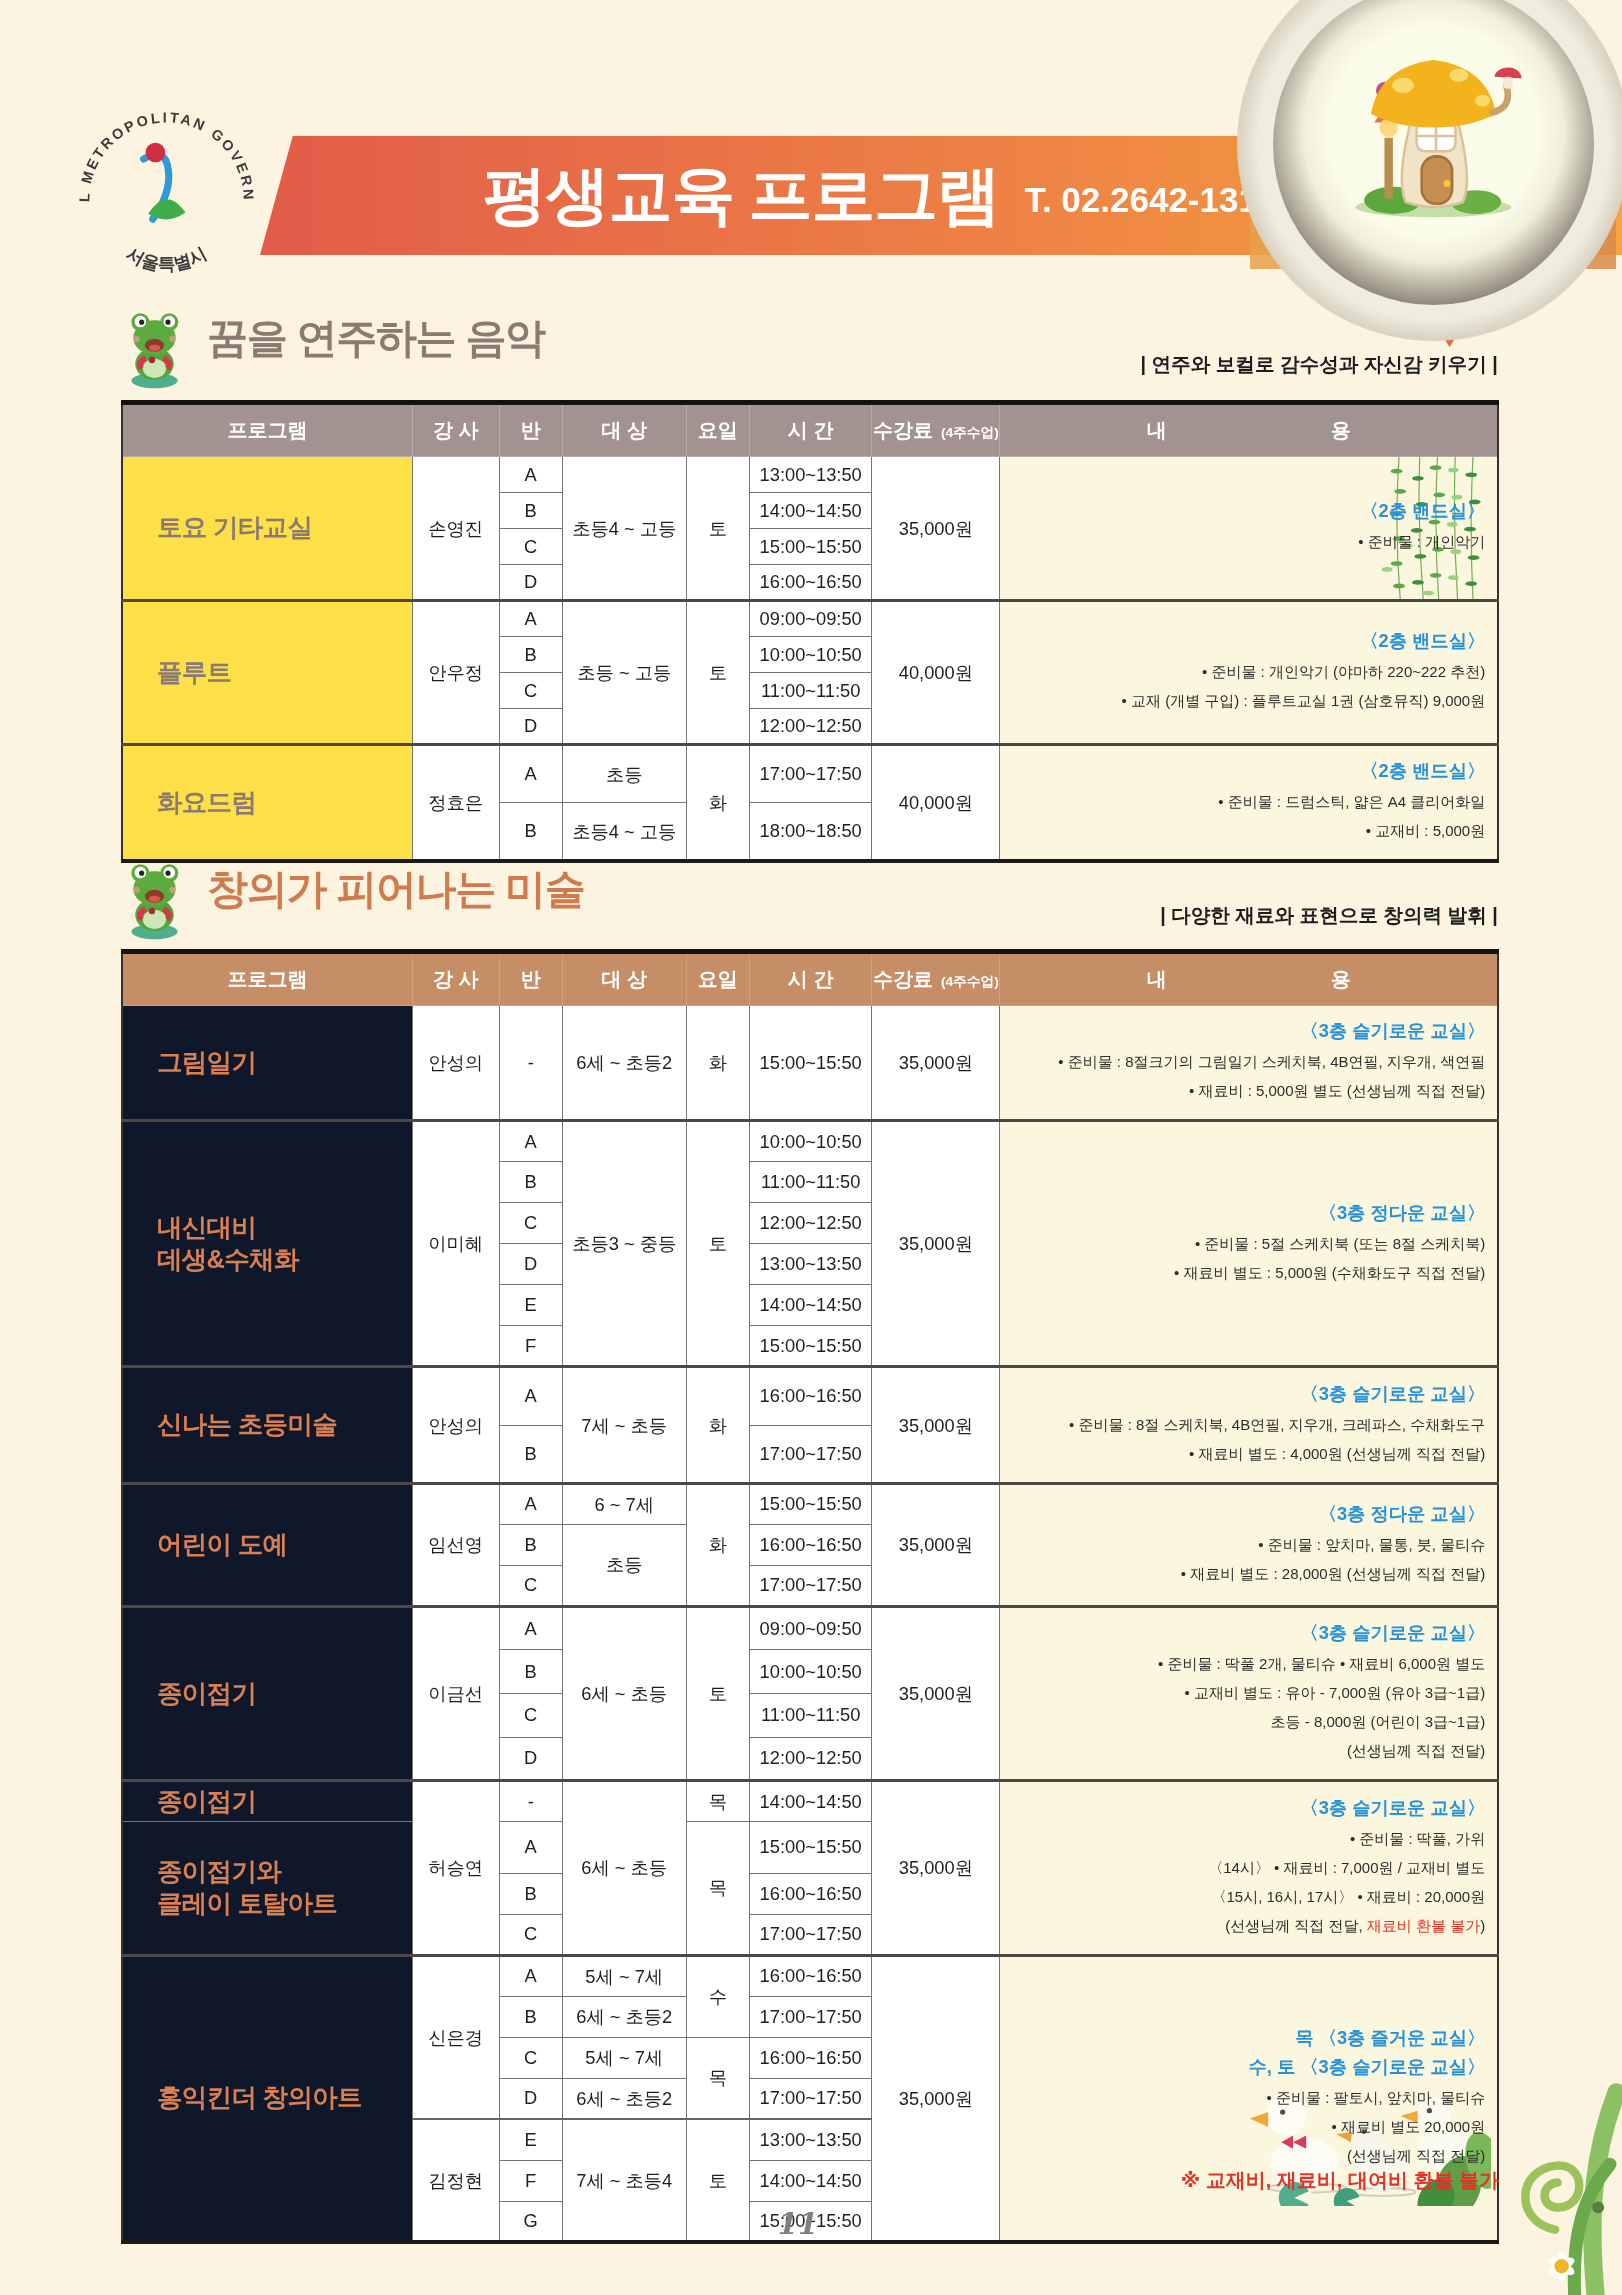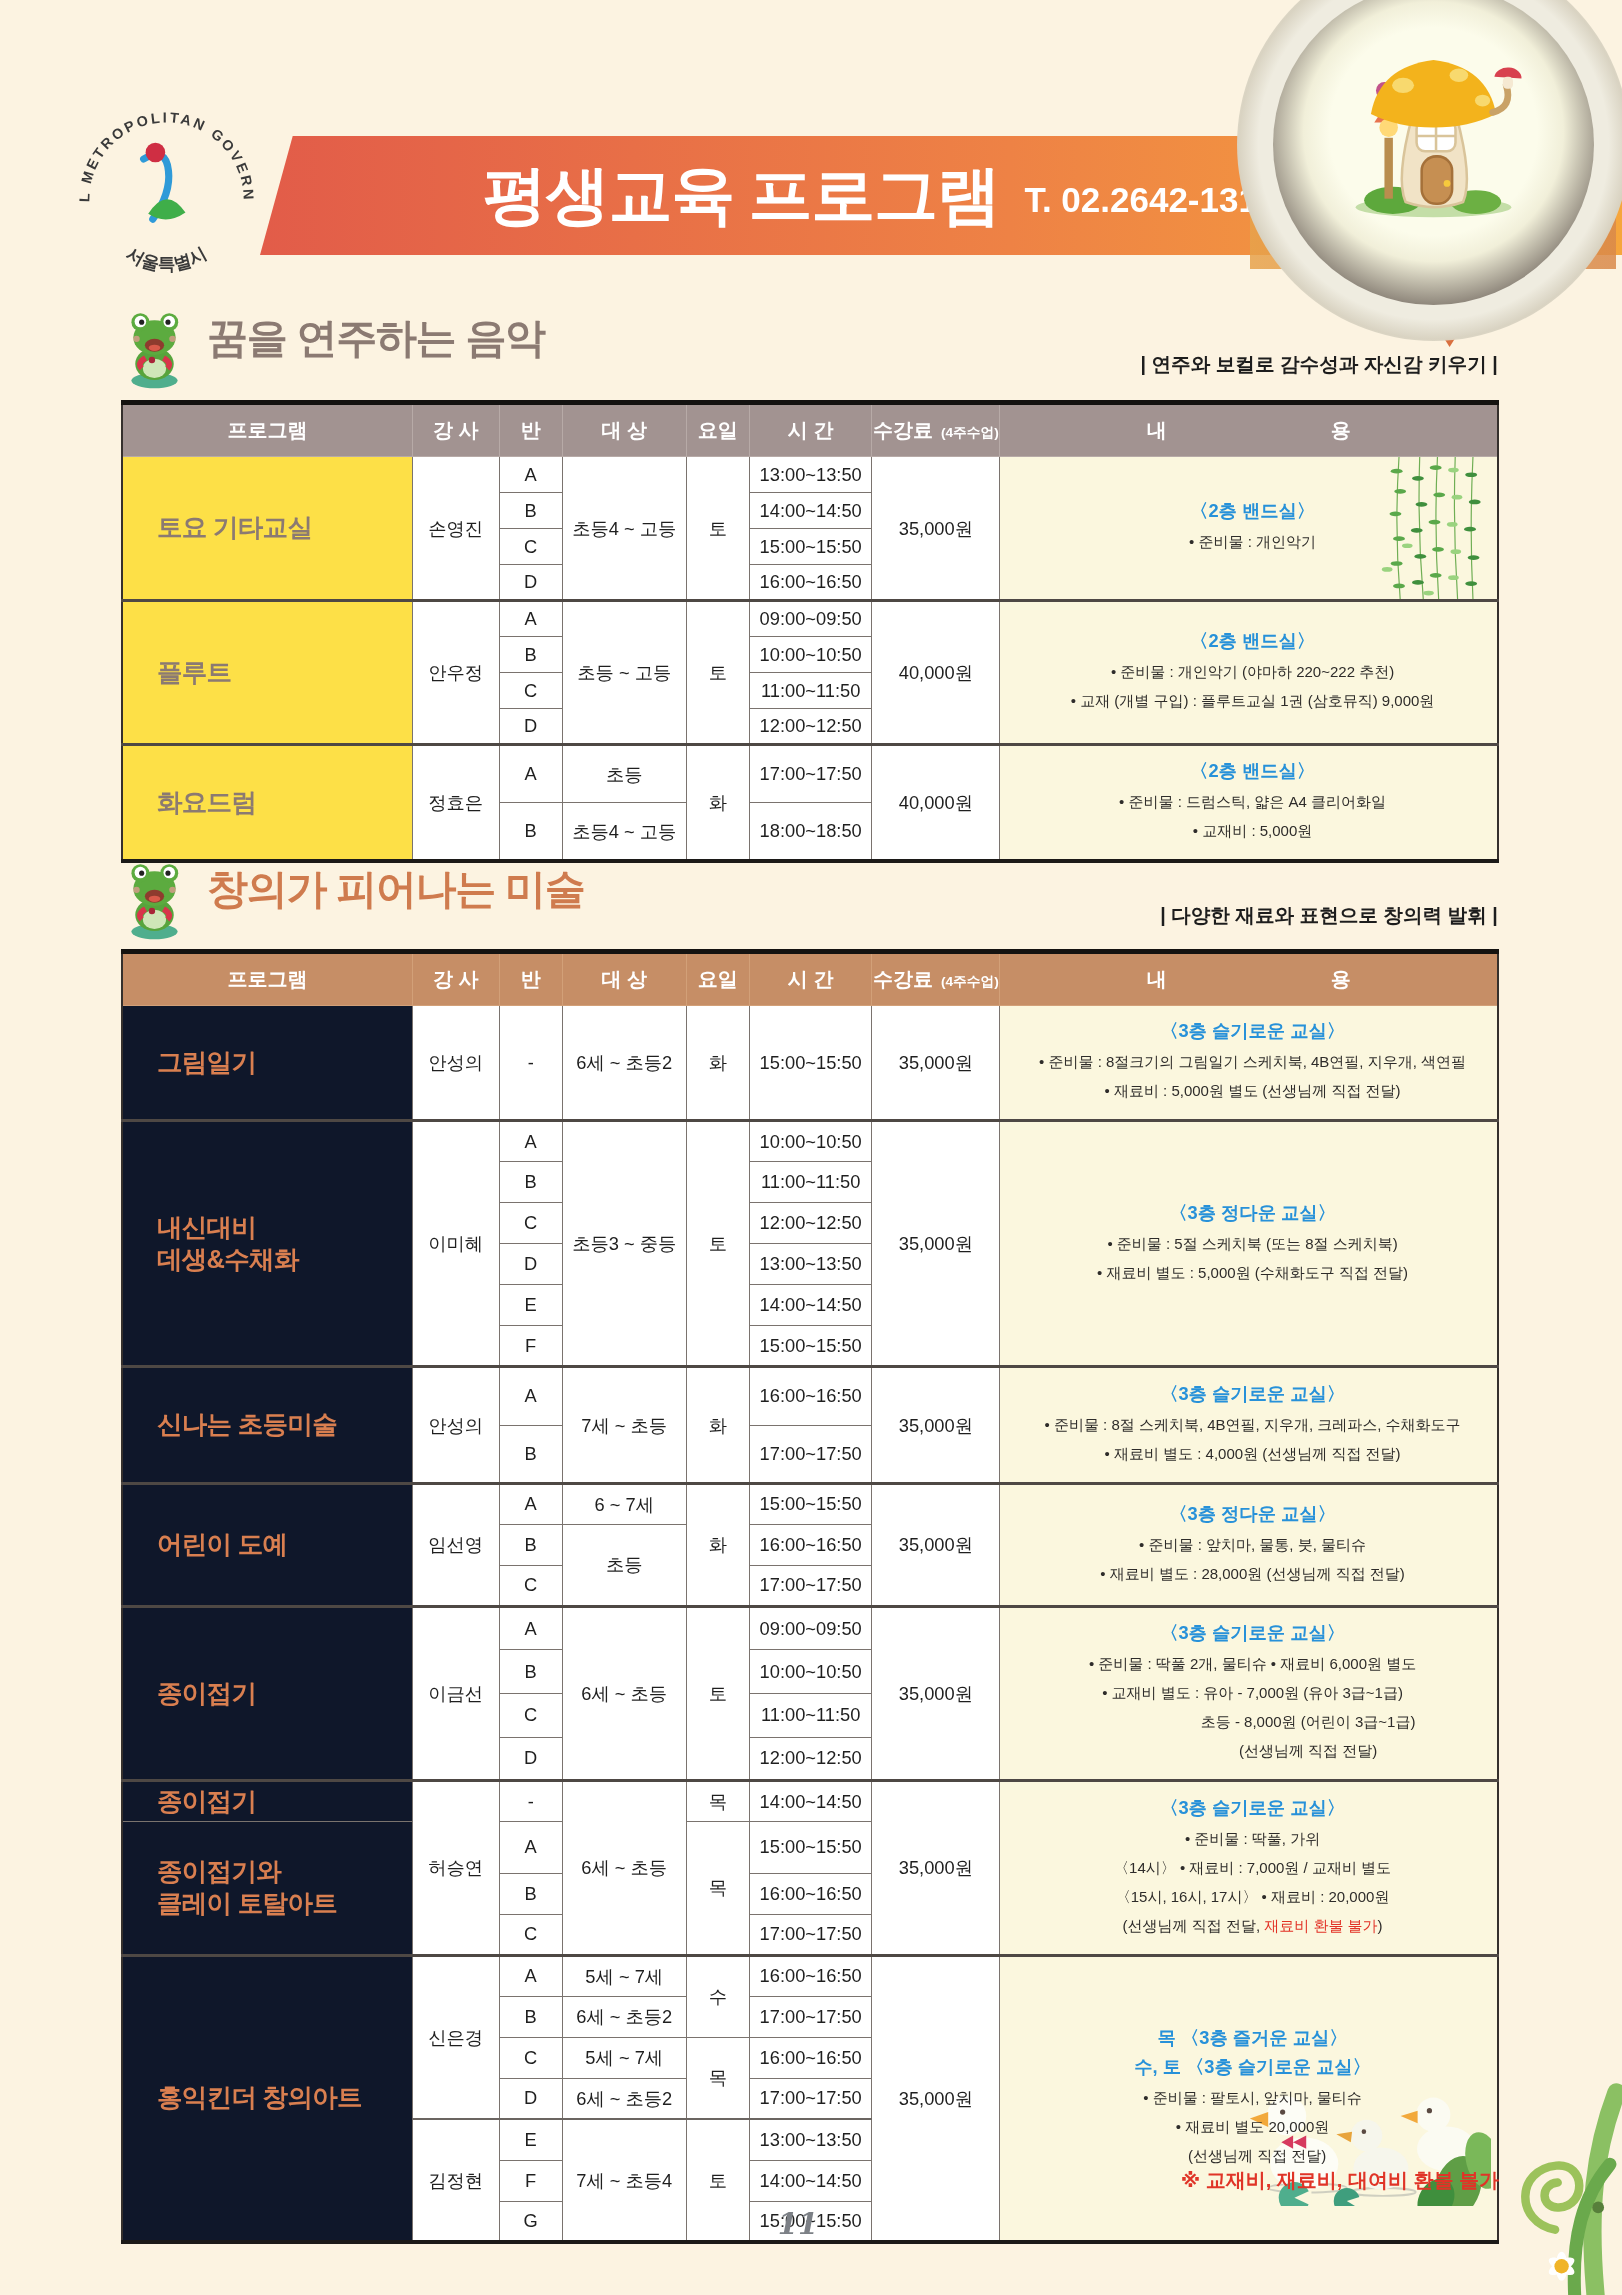--- a/index.html
+++ b/index.html
@@ -46,21 +46,21 @@
   .art tr.tall{height:99px;}
   .sched th{color:#fff;font-size:20px;font-weight:bold;border-color:#978a85;}
   .music thead th{background:#a29391;border-color:#b7aaa7;}
   .art thead th{background:#c68e66;border-color:#d2a078;}
   .fee-small{font-size:13.7px;font-weight:bold;margin-left:8px;}
   .hcontent{display:flex;justify-content:center;gap:164px;}
   td.pname{text-align:left;padding-left:34px;font-weight:bold;font-size:25.5px;letter-spacing:-0.7px;line-height:1.25;}
   .music td.pname{background:#fde047;color:#8b7a72;}
   .art td.pname{background:#0f172a;color:#d97f50;}
   td.c{font-size:18.3px;color:#1f1f1f;background:#fff;text-align:center;}
-  td.content{background:#fbf7de;text-align:center;padding:7.9px 11.8px 7.9px 19.6px;position:relative;overflow:hidden;vertical-align:middle;}
+  td.content{background:#fbf7de;text-align:right;padding:7.9px 11.8px 7.9px 19.6px;position:relative;overflow:hidden;vertical-align:middle;}
   .room{color:#2791d9;font-weight:bold;font-size:18.3px;margin:4.6px 0;position:relative;z-index:1;}
   .cline{color:#2e2c2a;font-size:15px;margin:10px 0;position:relative;z-index:1;}
   .ind1{padding-left:111px;} .ind2{padding-left:9.2px;}
   .red{color:#e23125;}
   tr.block td{border-top:3.3px solid #4e4844;}
   tr.mid-sep td{border-top:2.6px solid #6b6561;}
   .deco{position:absolute;z-index:0;}
   .willow{right:0;top:0;height:100%;}
   .ducks{right:6.5px;top:79px;}
 

